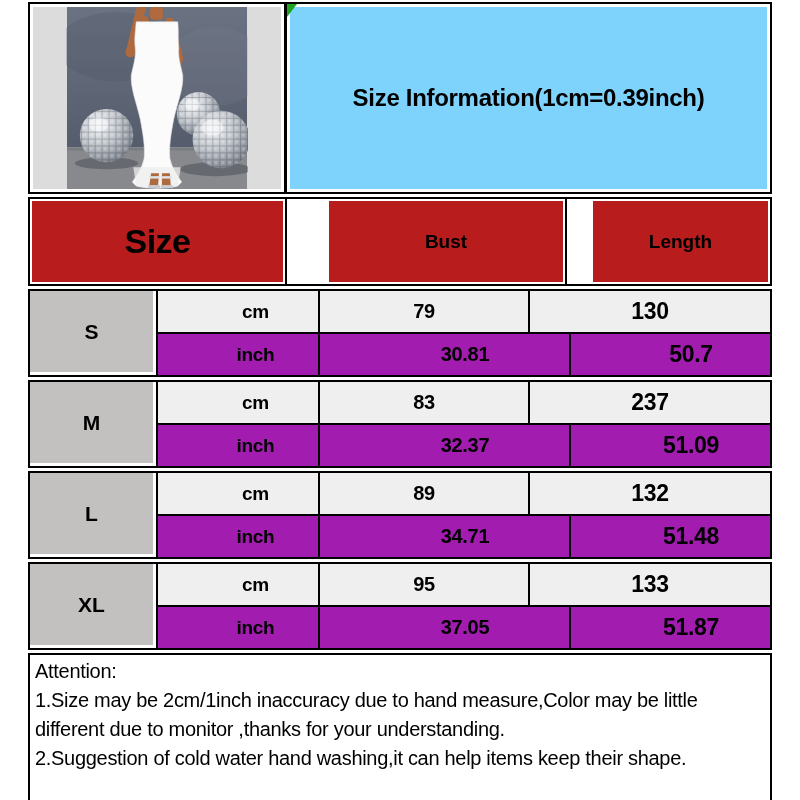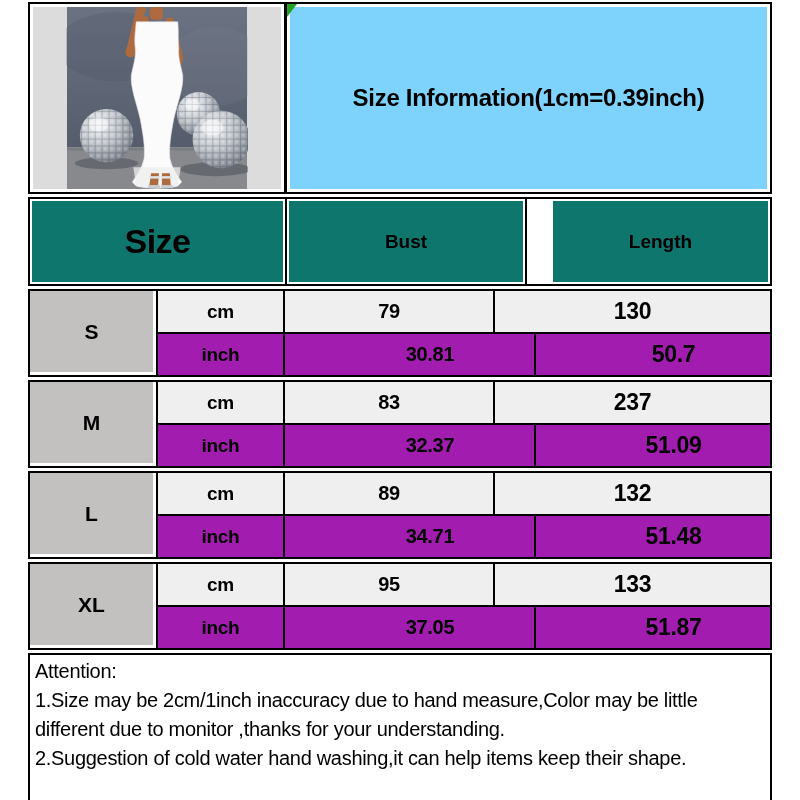--- a/index.html
+++ b/index.html
@@ -24,25 +24,25 @@
   .banner-title{font-size:24px;font-weight:bold;letter-spacing:-0.3px;}
   .corner-fold{
     position:absolute;left:0;top:0;width:10px;height:13px;
     background:#21a121;clip-path:polygon(0 0,100% 0,0 100%);
   }
   .photo-frame{width:182px;height:182px;overflow:hidden;}
 
   
   .hdr{display:flex;height:89px;border:2px solid #000;box-sizing:border-box;margin-top:3px;}
   .hdr-cell{
-    background:#0f766e;box-shadow:inset 0 0 0 2px #fff;box-sizing:border-box;
+    background:#b91c1c;box-shadow:inset 0 0 0 2px #fff;box-sizing:border-box;
     display:flex;align-items:center;justify-content:center;font-weight:bold;
   }
   .hdr-size{width:257px;border-right:2px solid #000;font-size:34px;letter-spacing:-0.5px;}
-  .hdr-bust{width:240px;border-right:2px solid #000;font-size:19px;}
+  .hdr-bust{width:240px;border-right:2px solid #000;font-size:19px;margin-left:40px;}
   .hdr-len{flex:1;font-size:19px;margin-left:24px;}
 
   
   .group{display:flex;border:2px solid #000;box-sizing:border-box;margin-top:3px;height:88px;}
   .size-label{
     width:128px;border-right:2px solid #000;box-sizing:border-box;
     position:relative;background:#fff;
   }
   .size-label .fill{
     position:absolute;left:0;top:0;right:3px;bottom:3px;background:#c3c0c0;
@@ -50,21 +50,21 @@
     font-weight:bold;font-size:21px;
   }
   .group-rows{flex:1;display:flex;flex-direction:column;}
   .mrow{display:flex;flex:1;}
   .mrow.cm{background:#f0efef;}
   .mrow.inch{background:#a21caf;border-top:2px solid #000;gap:41px;}
   .cell{
     box-sizing:border-box;display:flex;align-items:center;justify-content:center;
     font-weight:bold;letter-spacing:-0.3px;
   }
-  .c-unit{width:127px;border-right:2px solid #000;font-size:19px;}
+  .c-unit{width:127px;border-right:2px solid #000;font-size:19px;margin-left:35px;}
   .c-bust{width:210px;border-right:2px solid #000;font-size:20px;}
   .c-len{flex:1;font-size:23px;}
 
   
   .attention{
     border:2px solid #000;box-sizing:border-box;margin-top:3px;height:155px;
     padding:2px 5px;font-size:20px;line-height:29px;letter-spacing:-0.3px;
   }
   .attention div{white-space:normal;}
 </style>

